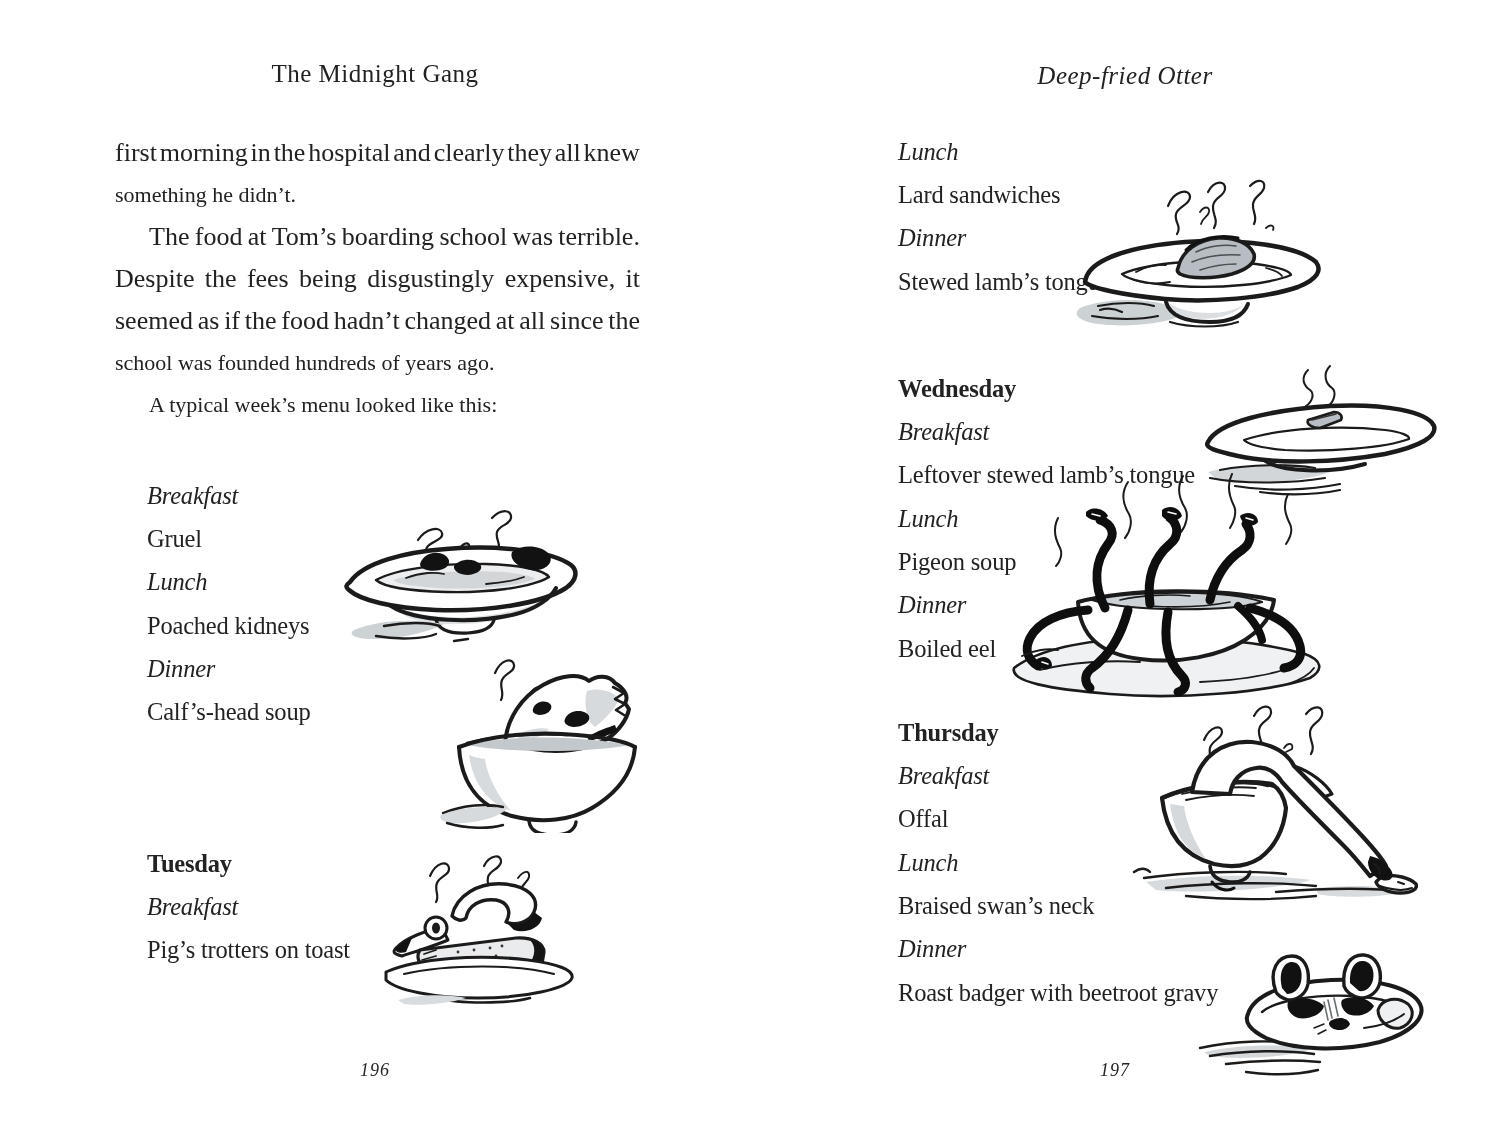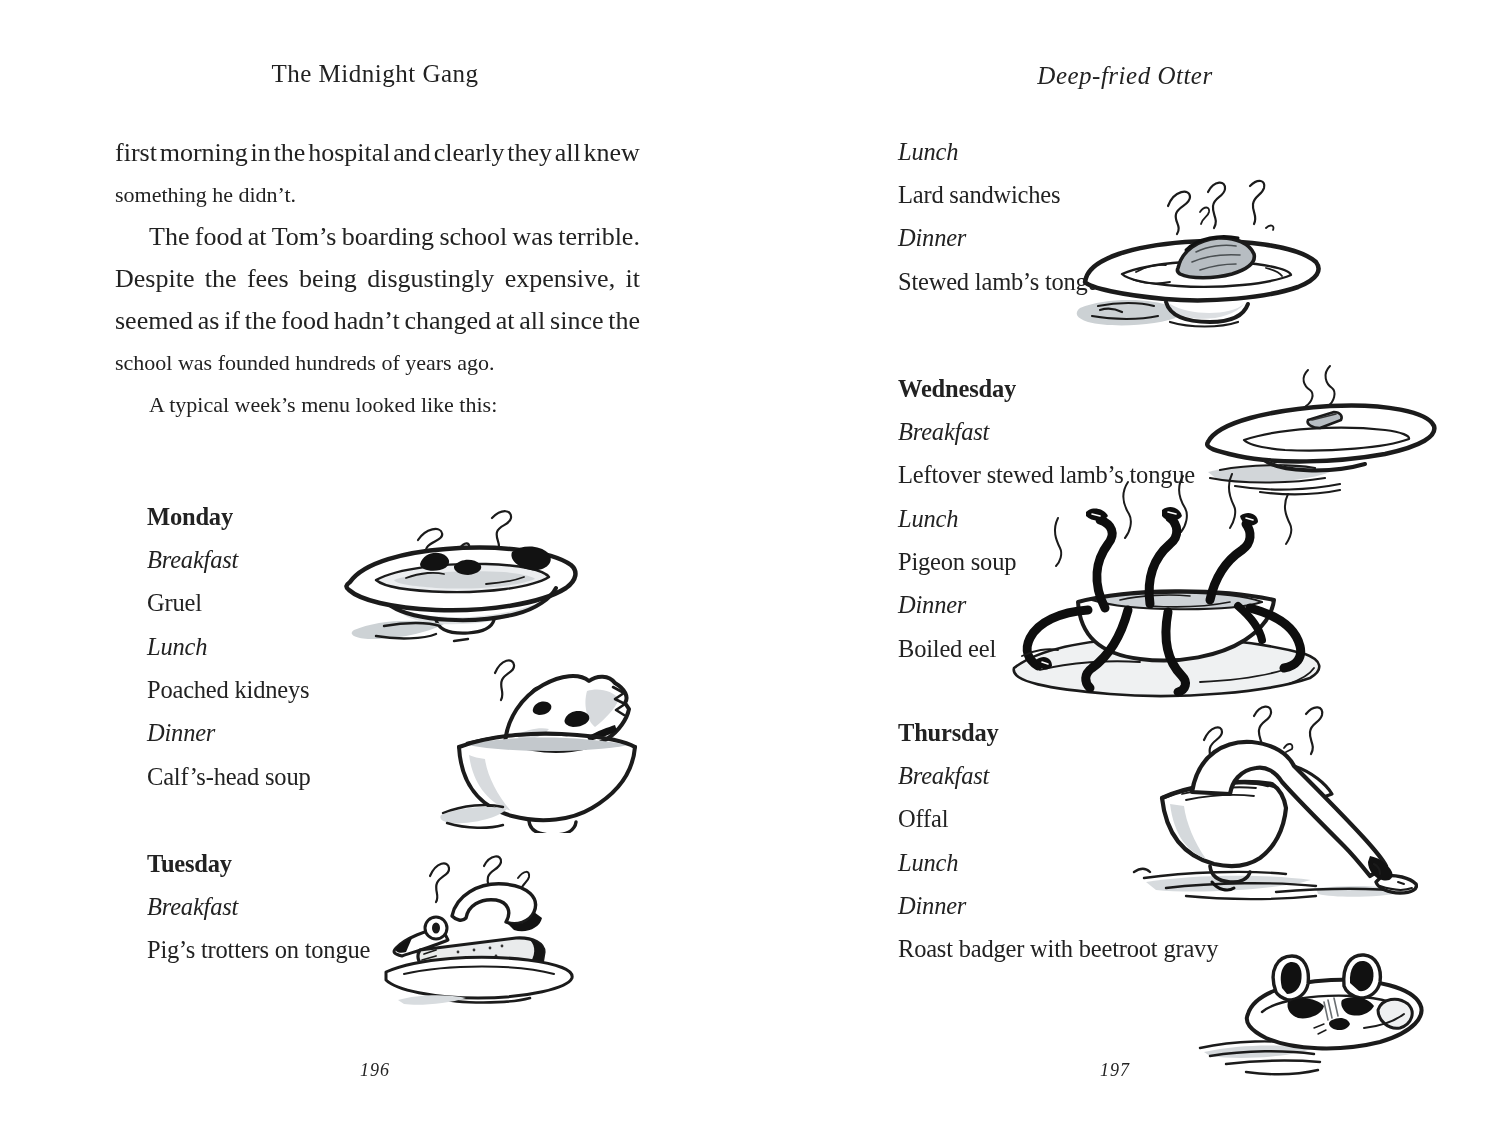--- a/index.html
+++ b/index.html
@@ -76,33 +76,32 @@
         <span>at</span>
         <span>all</span>
         <span>since</span>
         <span>the</span>
       </div>
     <div class="bline">school was founded hundreds of years ago.</div>
     <div class="bline indent">A typical week’s menu looked like this:</div>
   </div>
 
   <div class="abs menublock" style="left:147px;top:473.8px">
-    <div class="mrow day">Monday</div>
     <div class="mrow meal">Breakfast</div>
     <div class="mrow">Gruel</div>
     <div class="mrow meal">Lunch</div>
     <div class="mrow">Poached kidneys</div>
     <div class="mrow meal">Dinner</div>
     <div class="mrow">Calf’s-head soup</div>
   </div>
 
   <div class="abs menublock" style="left:147px;top:820.8px">
     <div class="mrow day">Tuesday</div>
     <div class="mrow meal">Breakfast</div>
-    <div class="mrow">Pig’s trotters on tongue</div>
+    <div class="mrow">Pig’s trotters on toast</div>
   </div>
 
   <div class="abs pagenum" style="left:0;top:1060px">196</div>
 
   <svg class="ill" style="left:336px;top:500px" width="250" height="150" viewBox="0 0 250 150">
     <g fill="none" stroke="#1b1b1b" stroke-linecap="round" stroke-linejoin="round">
       <g stroke-width="2.2">
         <path d="M82,40 C90,28 104,26 106,33 C108,39 97,41 92,46 C86,52 92,60 88,66"></path>
         <path d="M156,18 C166,8 176,10 175,18 C174,25 163,25 161,32 C159,40 166,44 162,52"></path>
         <path d="M124,48 C128,42 134,42 133,47 L126,50"></path>
@@ -200,20 +199,21 @@
     <div class="mrow">Pigeon soup</div>
     <div class="mrow meal">Dinner</div>
     <div class="mrow">Boiled eel</div>
   </div>
 
   <div class="abs menublock" style="left:898px;top:689.8px">
     <div class="mrow day">Thursday</div>
     <div class="mrow meal">Breakfast</div>
     <div class="mrow">Offal</div>
     <div class="mrow meal">Lunch</div>
+    <div class="mrow">Braised swan’s neck</div>
     <div class="mrow meal">Dinner</div>
     <div class="mrow">Roast badger with beetroot gravy</div>
   </div>
 
   <div class="abs pagenum" style="left:740px;top:1060px">197</div>
 
   <svg class="ill" style="left:1070px;top:176px" width="268" height="172" viewBox="0 0 268 172">
     <g fill="none" stroke="#1b1b1b" stroke-linecap="round" stroke-linejoin="round">
       <g stroke-width="2.2">
         <path d="M98,30 C104,14 120,12 120,21 C120,29 108,30 106,38 C104,46 112,50 107,58"></path>

